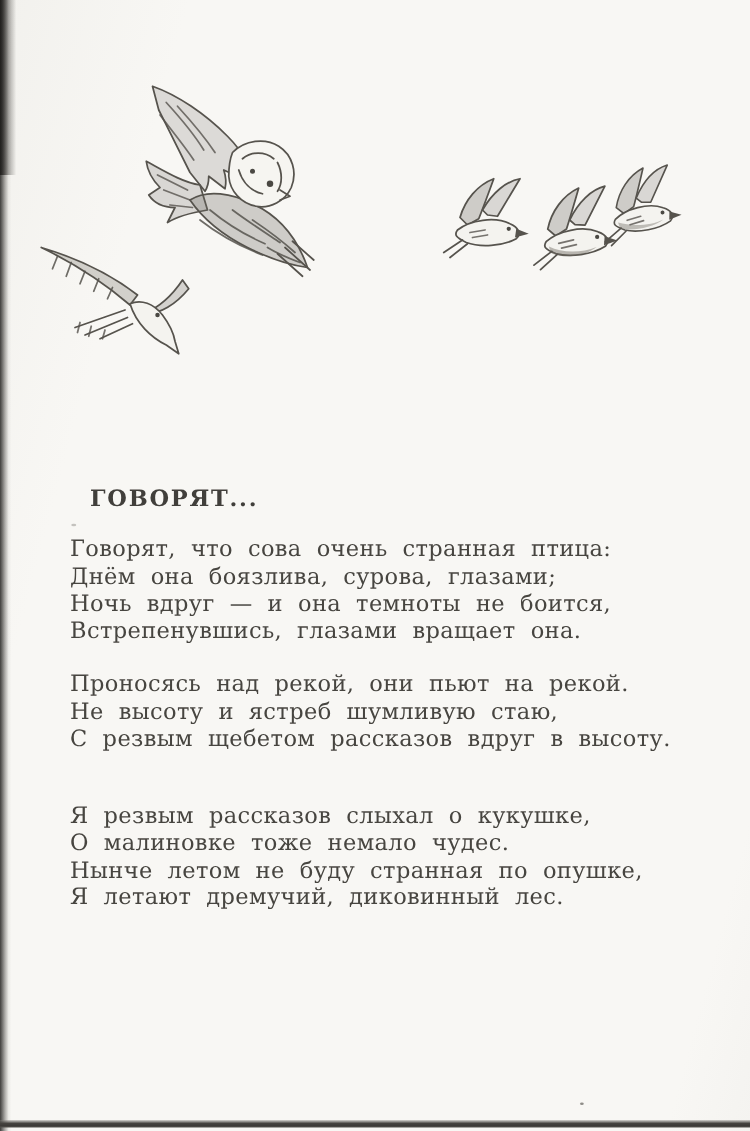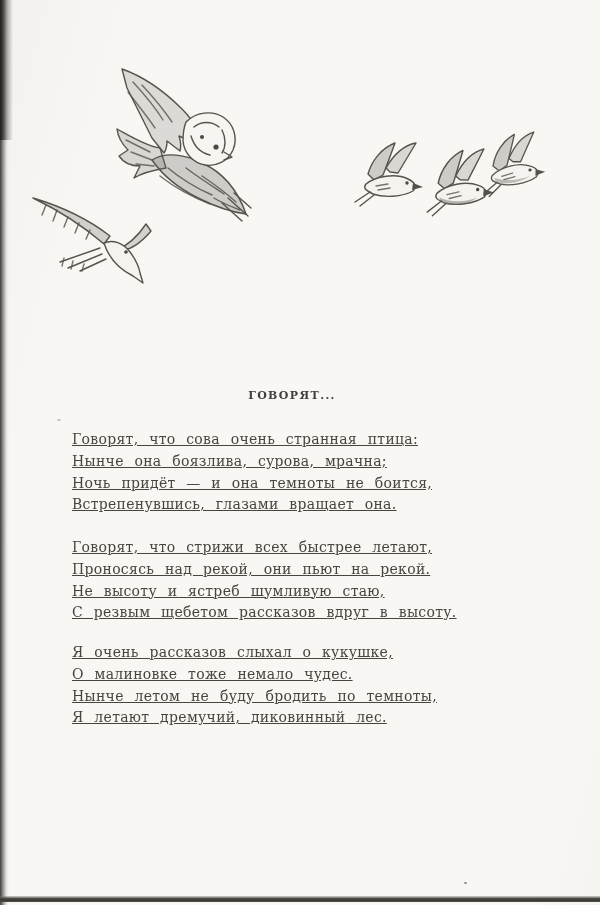--- a/index.html
+++ b/index.html
@@ -31,31 +31,29 @@
   .speck { position: absolute; border-radius: 50%; background: #8f8d88; }
   .speck-a { left: 464px; top: 882px; width: 3px; height: 2px; }
   .speck-b { left: 57px; top: 419px; width: 4px; height: 2px; opacity: .5; }
 
   .illustration {
     position: absolute; left: 0; top: 0; width: 600px; height: 320px;
   }
 
   .poem-title {
     position: absolute; left: 72px; top: 389px; width: 440px;
-    text-align: center;
-    font-size: 11px; font-weight: bold; letter-spacing: 1.4px;
+    font-size: 18px; font-weight: bold; letter-spacing: 1.4px;
     color: #413f3b;
   }
   .stanza {
-    position: absolute; left: 72px; width: 470px;
-    font-size: 14px; line-height: 21.8px;
+    position: absolute; left: 56px; width: 470px;
+    font-size: 18px; line-height: 21.8px;
     letter-spacing: 0.3px; word-spacing: 6px;
     color: #474540;
     white-space: nowrap;
-    text-decoration: underline;
   }
   .stanza-1 { top: 429px; }
   .stanza-2 { top: 537px; }
   .stanza-3 { top: 642px; }
 </style>
 </head>
 <body>
 
 <div class="page">
 
@@ -131,36 +129,35 @@
       <circle cx="55" cy="41" r="1.7" fill="#4a4843" stroke="none"></circle>
       <path d="M18,50 L3,60 M22,53 L8,64"></path>
       <path stroke-opacity="0.8" d="M24,44 L36,42 M26,48 L38,46"></path>
     </g>
   </svg>
 
   <div class="poem-title">ГОВОРЯТ...</div>
 
   <div class="stanza stanza-1">
     <div class="line">Говорят, что сова очень странная птица:</div>
-    <div class="line">Нынче она боязлива, сурова, мрачна;</div>
-    <div class="line">Ночь придёт — и она темноты не боится,</div>
+    <div class="line">Днём она боязлива, сурова, глазами;</div>
+    <div class="line">Ночь вдруг — и она темноты не боится,</div>
     <div class="line">Встрепенувшись, глазами вращает она.</div>
   </div>
 
   <div class="stanza stanza-2">
-    <div class="line">Говорят, что стрижи всех быстрее летают,</div>
     <div class="line">Проносясь над рекой, они пьют на рекой.</div>
     <div class="line">Не высоту и ястреб шумливую стаю,</div>
     <div class="line">С резвым щебетом рассказов вдруг в высоту.</div>
   </div>
 
   <div class="stanza stanza-3">
-    <div class="line">Я очень рассказов слыхал о кукушке,</div>
+    <div class="line">Я резвым рассказов слыхал о кукушке,</div>
     <div class="line">О малиновке тоже немало чудес.</div>
-    <div class="line">Нынче летом не буду бродить по темноты,</div>
+    <div class="line">Нынче летом не буду странная по опушке,</div>
     <div class="line">Я летают дремучий, диковинный лес.</div>
   </div>
 
   <div class="edge-left"></div>
   <div class="edge-left-top"></div>
   <div class="edge-bottom"></div>
   <div class="speck speck-a"></div>
   <div class="speck speck-b"></div>
 
 </div>

